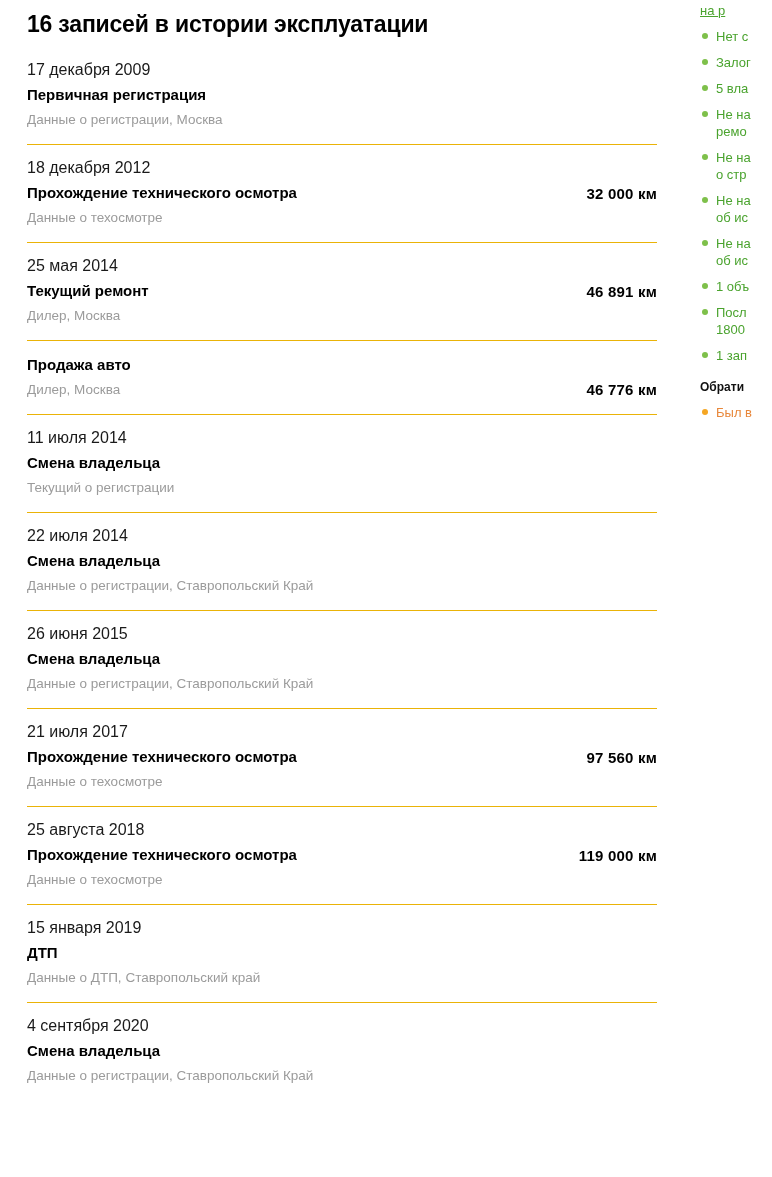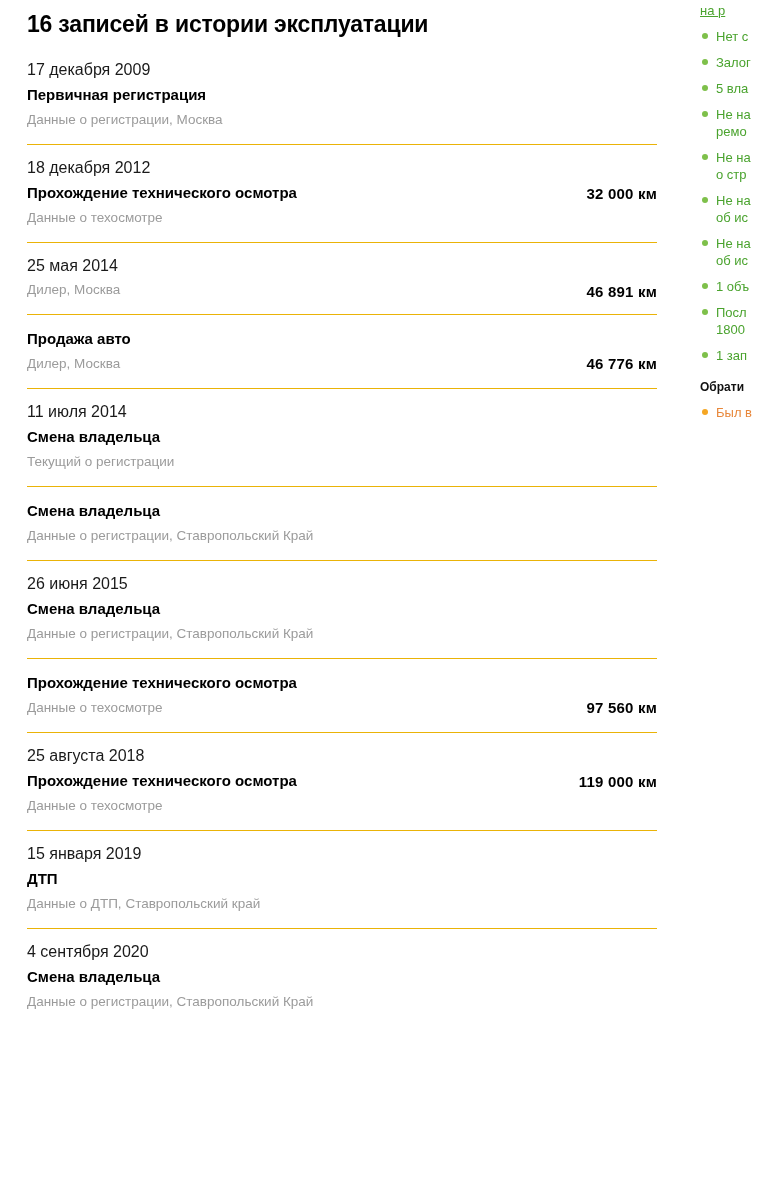--- a/index.html
+++ b/index.html
@@ -164,51 +164,54 @@
 
       <li class="history-item">
         <div class="item-date">18 декабря 2012</div>
         <div class="item-title">Прохождение технического осмотра</div>
         <div class="item-source">Данные о техосмотре</div>
         <div class="item-mileage">32 000 км</div>
       </li>
 
       <li class="history-item">
         <div class="item-date">25 мая 2014</div>
+        <div class="item-title">Текущий ремонт</div>
         <div class="item-source">Дилер, Москва</div>
         <div class="item-mileage">46 891 км</div>
       </li>
 
       <li class="history-item">
         <div class="item-title">Продажа авто</div>
         <div class="item-source">Дилер, Москва</div>
         <div class="item-mileage">46 776 км</div>
       </li>
 
       <li class="history-item">
         <div class="item-date">11 июля 2014</div>
         <div class="item-title">Смена владельца</div>
         <div class="item-source">Текущий о регистрации</div>
         <div class="item-mileage"></div>
       </li>
 
       <li class="history-item">
+        <div class="item-date">22 июля 2014</div>
         <div class="item-title">Смена владельца</div>
         <div class="item-source">Данные о регистрации, Ставропольский Край</div>
         <div class="item-mileage"></div>
       </li>
 
       <li class="history-item">
         <div class="item-date">26 июня 2015</div>
         <div class="item-title">Смена владельца</div>
         <div class="item-source">Данные о регистрации, Ставропольский Край</div>
         <div class="item-mileage"></div>
       </li>
 
       <li class="history-item">
+        <div class="item-date">21 июля 2017</div>
         <div class="item-title">Прохождение технического осмотра</div>
         <div class="item-source">Данные о техосмотре</div>
         <div class="item-mileage">97 560 км</div>
       </li>
 
       <li class="history-item">
         <div class="item-date">25 августа 2018</div>
         <div class="item-title">Прохождение технического осмотра</div>
         <div class="item-source">Данные о техосмотре</div>
         <div class="item-mileage">119 000 км</div>

